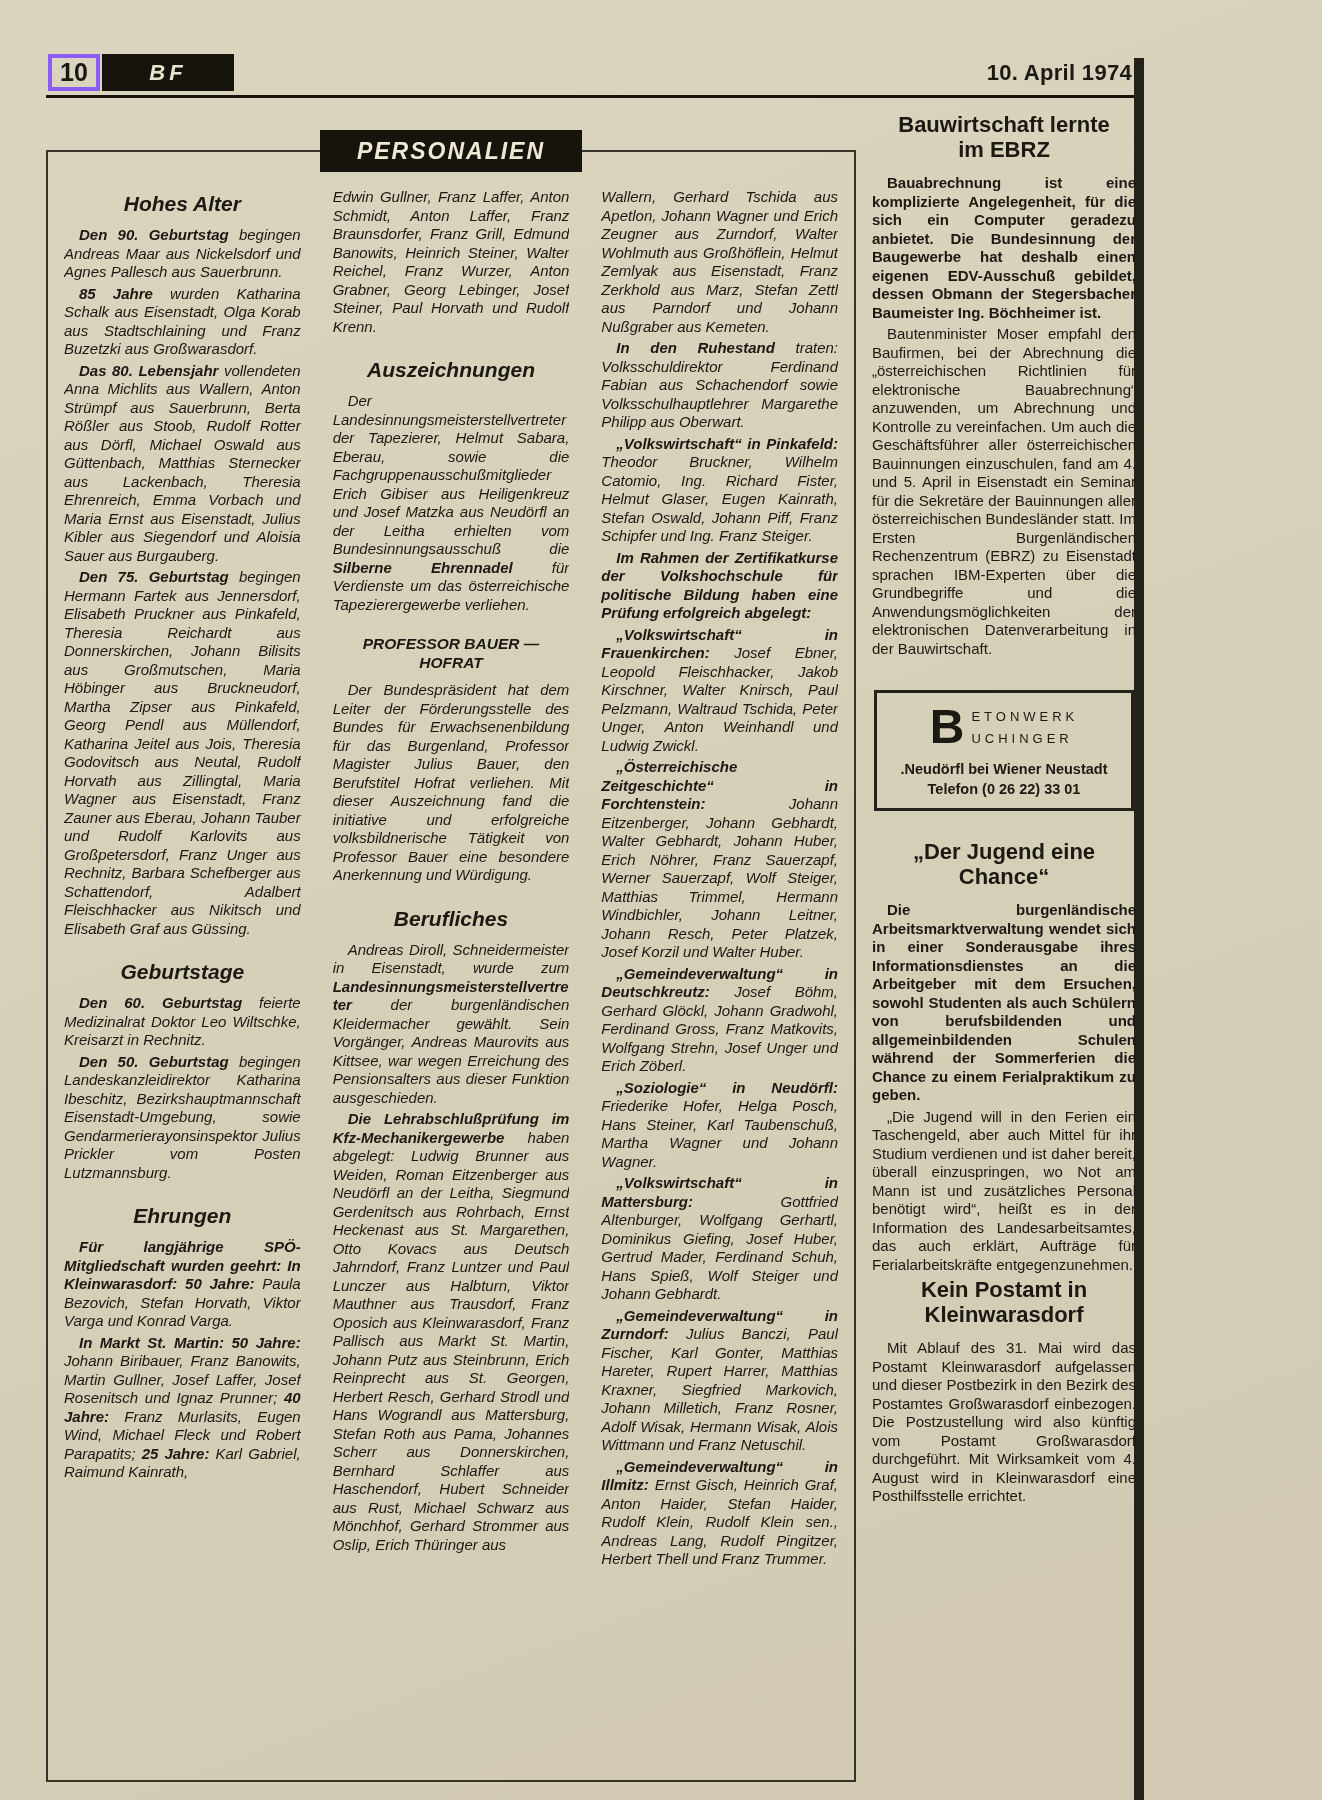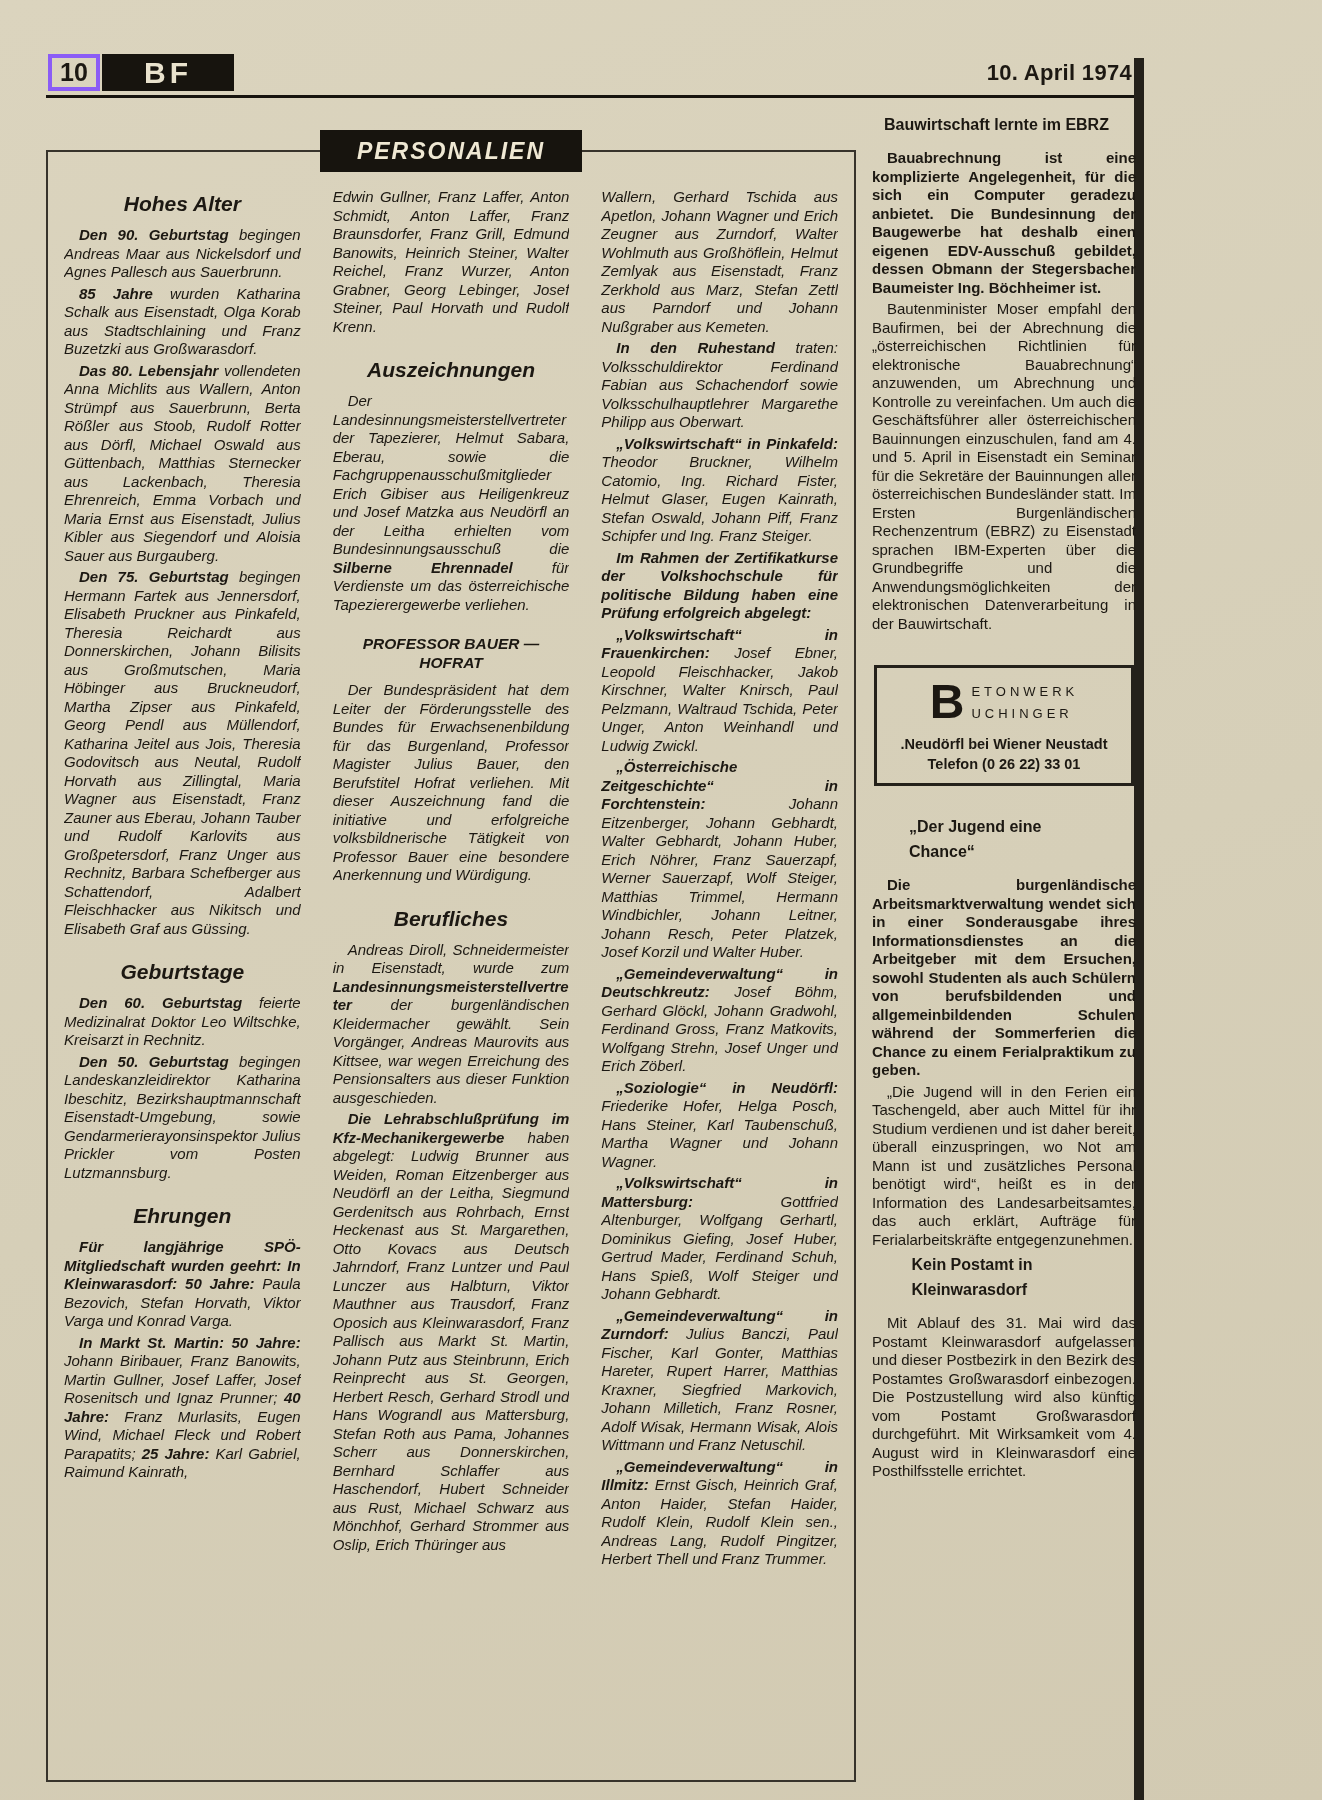--- a/index.html
+++ b/index.html
@@ -17,21 +17,21 @@
   
   .pagenum {
     position: absolute; left: 48px; top: 54px; width: 52px; height: 37px;
     border: 4px solid #8b5cf6; display: flex; align-items: center; justify-content: center;
     font-size: 25px; font-weight: bold;
   }
   .logo {
     position: absolute; left: 102px; top: 54px; width: 132px; height: 37px;
     background: #17140e; color: #e9e2cd;
     display: flex; align-items: center; justify-content: center;
-    font-size: 30px; font-weight: bold; letter-spacing: 4px;
+    font-size: 22px; font-weight: bold; letter-spacing: 4px; font-style: italic;
   }
   .date {
     position: absolute; right: 190px; top: 60px;
     font-size: 22px; font-weight: bold; letter-spacing: .3px;
   }
   .top-rule { position: absolute; left: 46px; top: 95px; width: 1090px; height: 3px; background: #17140e; }
   .right-bar { position: absolute; left: 1134px; top: 58px; width: 10px; height: 1742px; background: #24211a; }
 
   
   .main-box {
@@ -62,21 +62,21 @@
   }
   .h.first { margin-top: 4px; }
   .subh {
     font-size: 15.5px; font-weight: bold; text-align: center;
     margin: 20px auto 9px; max-width: 195px; line-height: 19px;
   }
 
   
   .col4 { position: absolute; left: 872px; top: 112px; width: 264px; }
   .h4 {
-    font-size: 16px; font-weight: bold; line-height: 25px;
+    font-size: 22px; font-weight: bold; text-align: center; line-height: 25px;
     margin: 0 auto 12px;
   }
   .h4.ebrz-title { max-width: 240px; }
   .h4.jugend-title { max-width: 190px; margin-top: 28px; }
   .h4.postamt-title { max-width: 185px; }
 
   .adbox { border: 3px solid #24211a; margin: 32px 2px 6px; padding: 13px 8px 11px; }
   .ad-top { display: flex; align-items: flex-start; justify-content: center; }
   .ad-initial { font-size: 48px; font-weight: bold; line-height: 42px; margin-right: 7px; }
   .ad-words { font-size: 13px; font-weight: normal; letter-spacing: 4px; line-height: 22px; }

